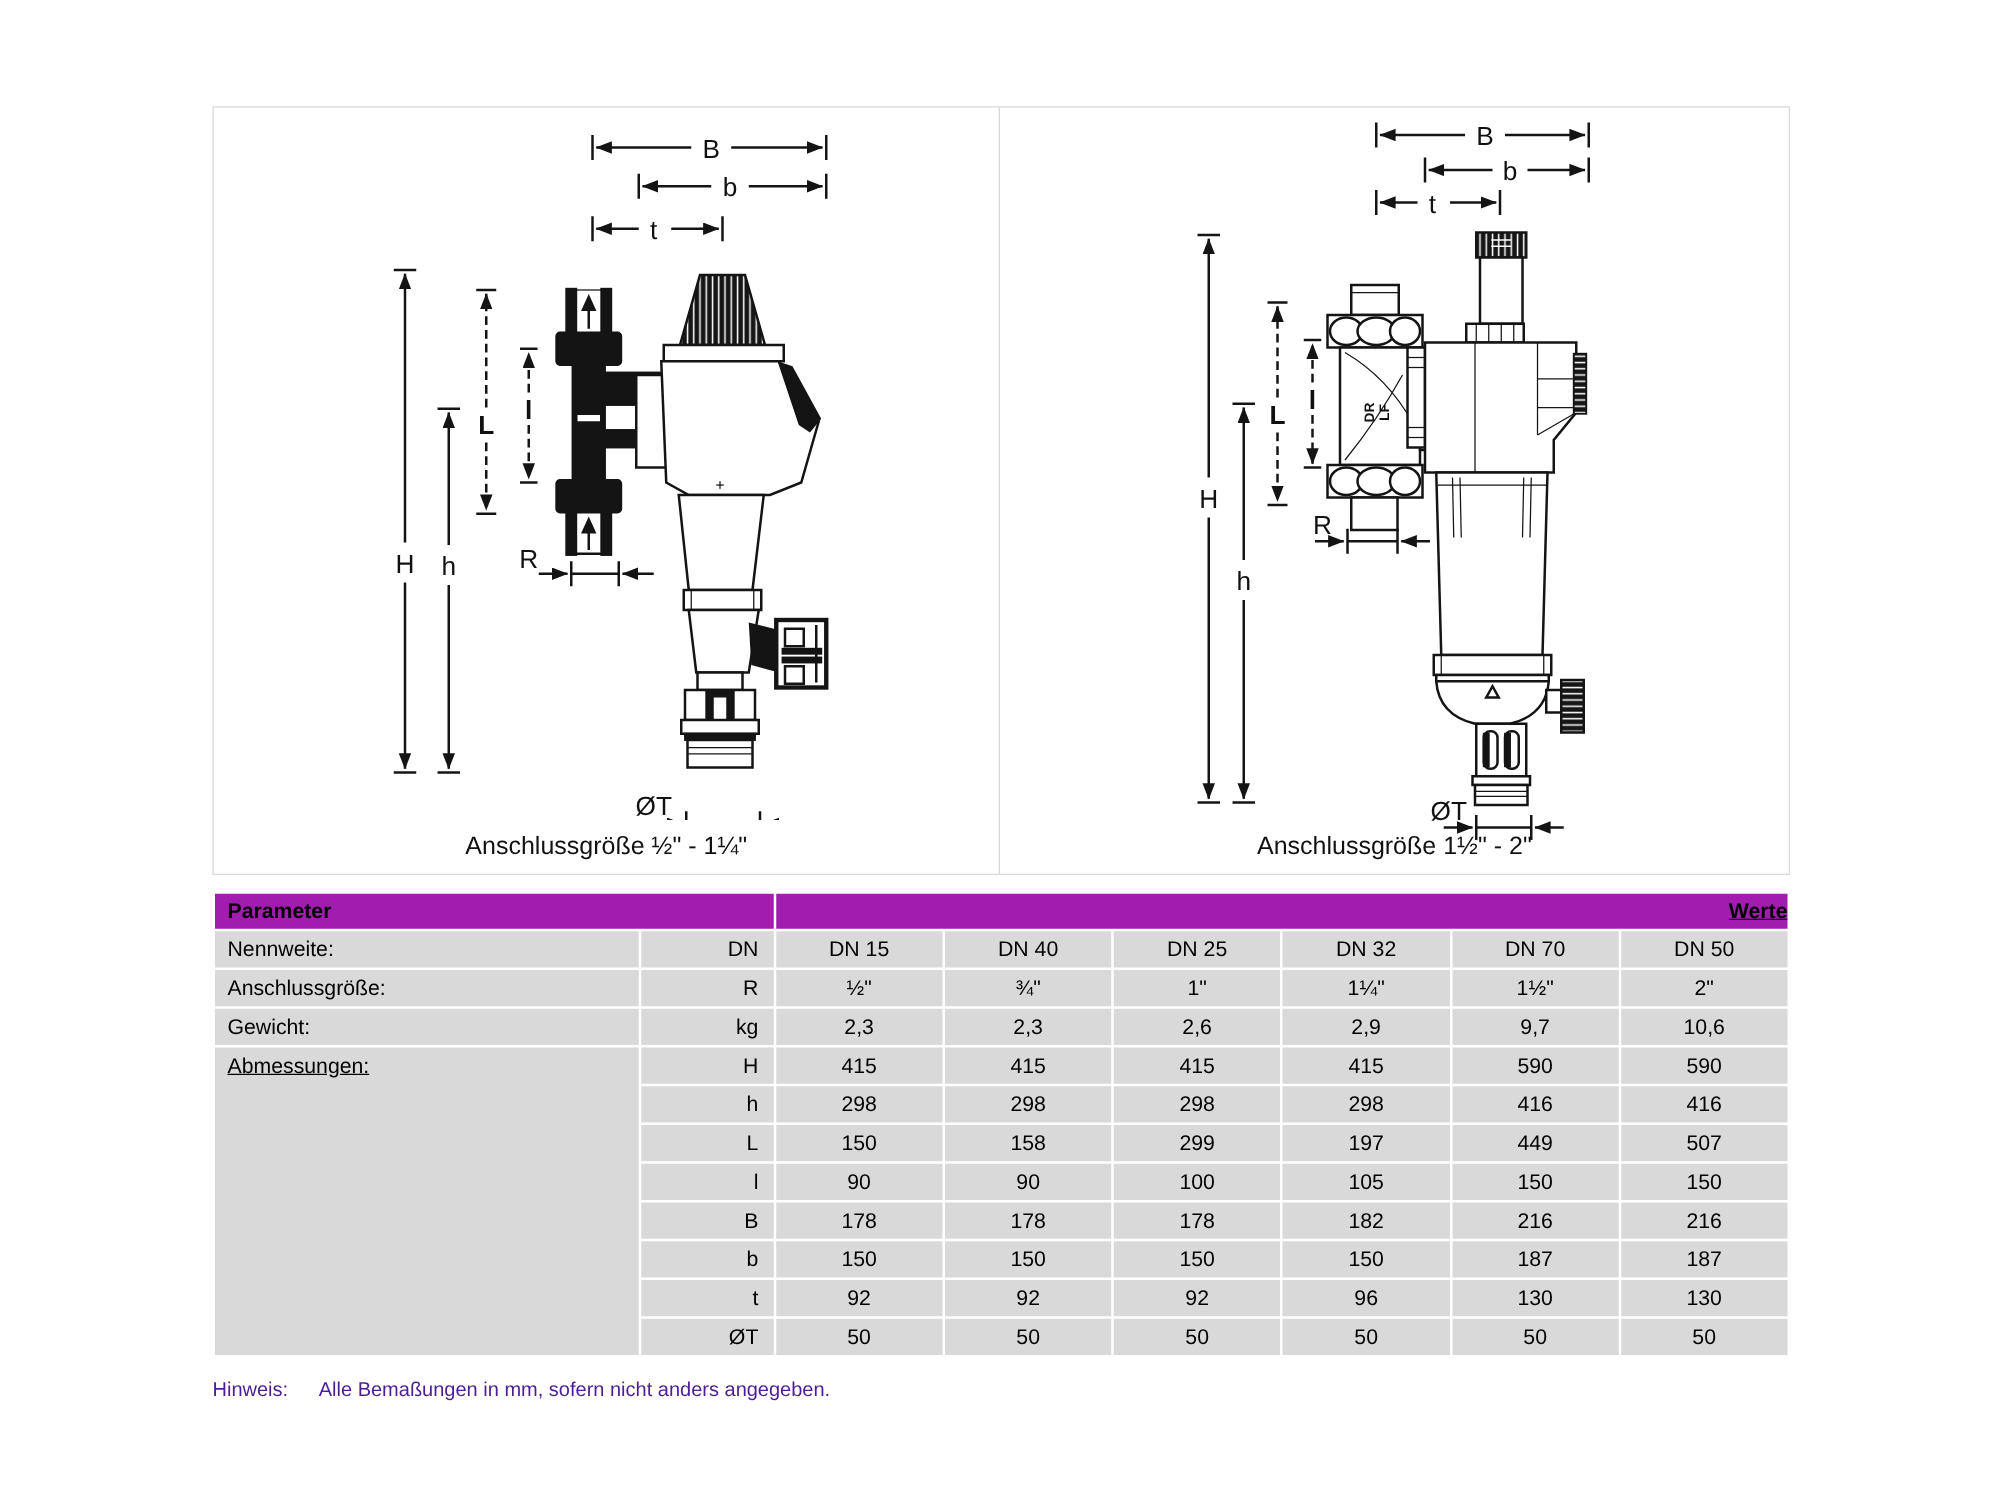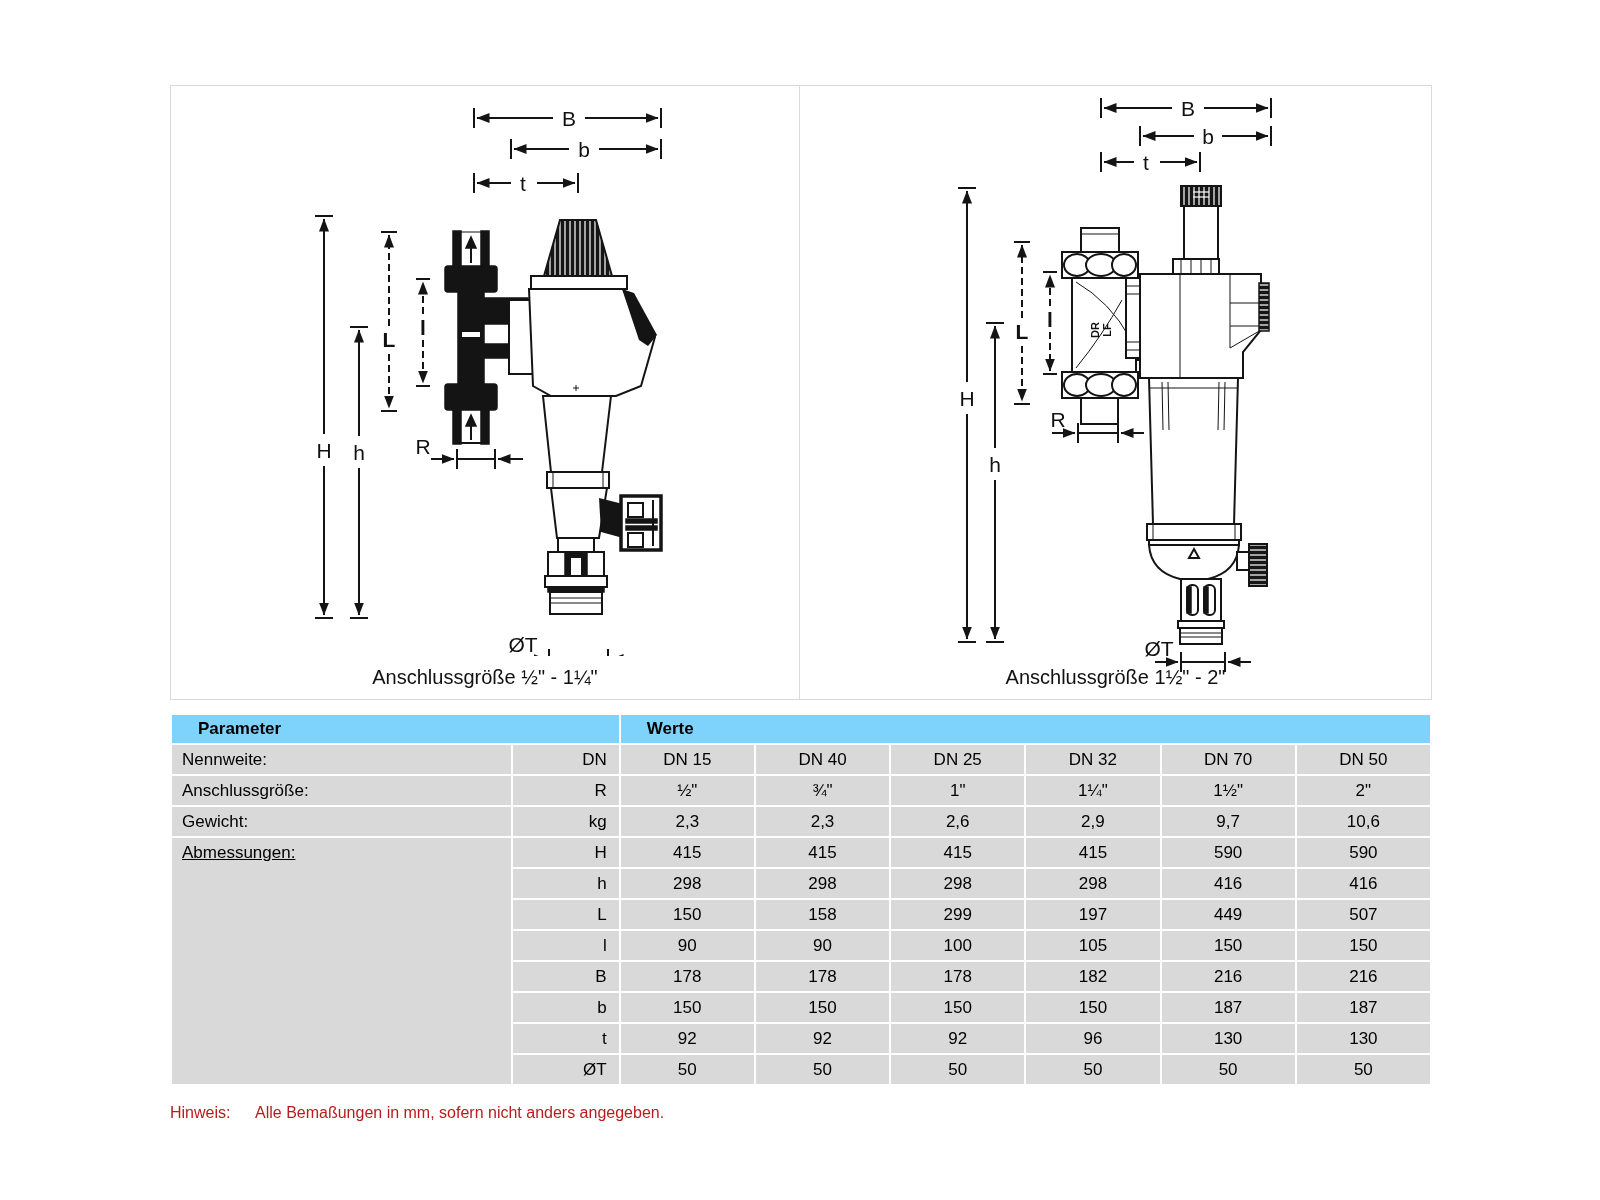--- a/index.html
+++ b/index.html
@@ -18,27 +18,27 @@
   .ot3{stroke:#141414;stroke-width:3.5;fill:#fff;}
   .ok{stroke:#141414;stroke-width:1.5;fill:#141414;}
   .thin{stroke:#141414;stroke-width:1;fill:none;}
   .wthin{stroke:#fff;stroke-width:1.2;fill:none;}
   text.dt{font-family:"Liberation Sans",sans-serif;font-size:21px;fill:#111;}
   text.mk{font-family:"Liberation Sans",sans-serif;font-size:11px;font-weight:bold;fill:#111;}
   
   .spec{position:absolute;left:170px;top:713px;border-collapse:separate;border-spacing:2px;
         table-layout:fixed;width:1262px;font-size:17px;}
   .spec td{background:#d9d9d9;height:29px;line-height:29px;padding:0;overflow:hidden;white-space:nowrap;}
-  .spec tr.hdr td{background:#7dd3fc;font-weight:bold;height:28px;line-height:28px;padding-left:26px;}
+  .spec tr.hdr td{background:#a21caf;font-weight:bold;height:28px;line-height:28px;}
   .spec td.lbl{text-align:left;padding-left:10px;}
   .spec td.sym{text-align:right;padding-right:12px;}
   .spec td.val{text-align:center;}
   .spec td.span-lbl{vertical-align:top;text-decoration:underline;}
-  .spec tr.hdr td.werte{text-align:left;}
-  .note{position:absolute;left:170px;top:1104px;font-size:16px;color:#b91c1c;}
+  .spec tr.hdr td.werte{text-align:right;text-decoration:underline;}
+  .note{position:absolute;left:170px;top:1104px;font-size:16px;color:#4c1d95;}
   .note .nl{display:inline-block;min-width:85px;}
 </style>
 </head>
 <body>
 
 <div class="page">
 
   <div class="panels">
 
     <div class="panel left">

